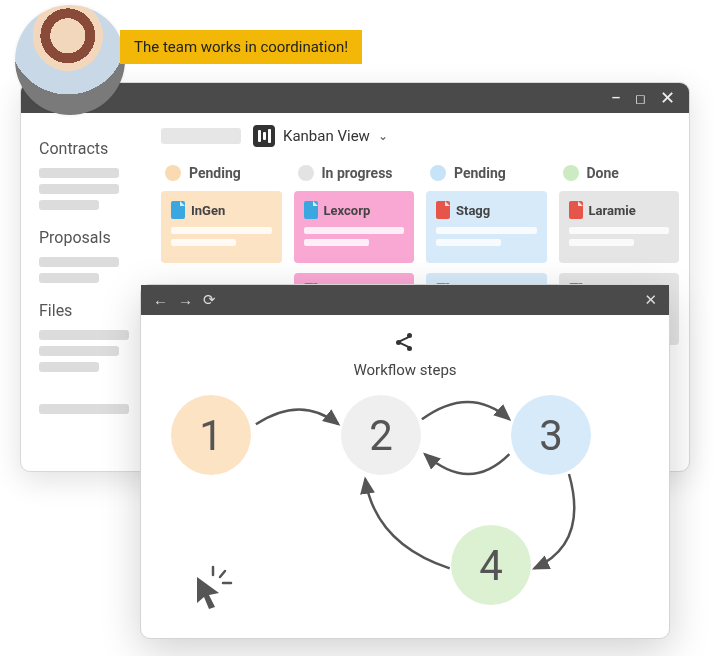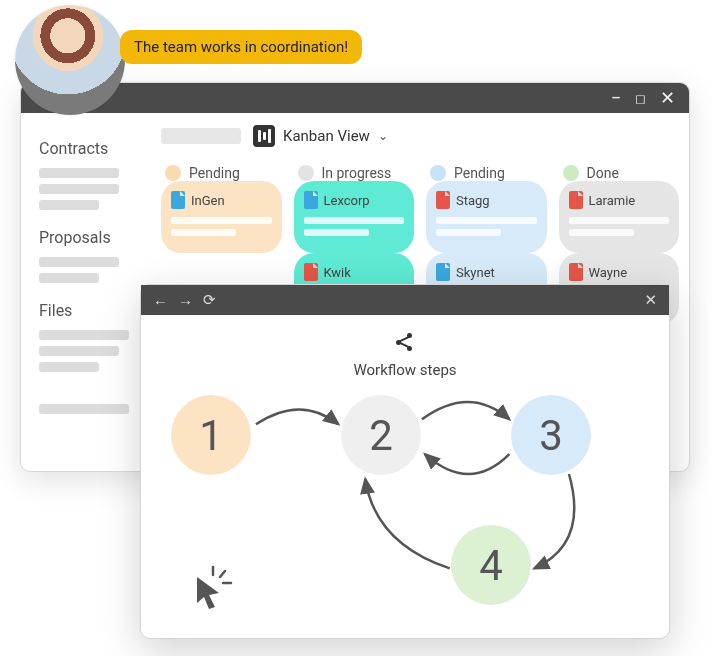--- a/index.html
+++ b/index.html
@@ -22,21 +22,21 @@
     z-index: 50;
     box-shadow: 0 0 0 2px rgba(0,0,0,0.02);
   }
   .bubble {
     position: absolute;
     top: 30px; left: 120px;
     background: #f3b807;
     color: #222;
     font-size: 15px;
     padding: 8px 14px;
-    border-radius: 12px;
+    border-radius: 0;
     z-index: 51;
   }
 
   
   .window {
     position: absolute;
     top: 82px; left: 20px;
     width: 670px; height: 390px;
     background: #fff;
     border: 1px solid #d8d8d8;
@@ -119,42 +119,44 @@
   .chev { font-size: 12px; color: #555; }
 
   .columns {
     display: flex;
     gap: 12px;
   }
   .col {
     flex: 1;
     display: flex;
     flex-direction: column;
+    gap: 10px;
+    font-weight: bold;
   }
   .col-head {
     display: flex; align-items: center; gap: 8px;
     font-size: 14px; color: #555;
     padding-left: 4px;
   }
   .dot {
     width: 16px; height: 16px; border-radius: 50%;
   }
   .dot.orange{background:#f9dab1}
   .dot.grey{background:#e3e3e3}
   .dot.blue{background:#c7e3f7}
   .dot.green{background:#cdebc2}
 
   .card {
-    border-radius: 20px;
+    border-radius: 4px;
     padding: 10px 10px 12px 10px;
     font-size: 13px;
     color: #444;
   }
   .card.orange{background:#fce3c3}
-  .card.grey{background:#5eead4}
+  .card.grey{background:#f9a8d4}
   .card.blue{background:#d6eafa}
   .card.green{background:#e5e5e5}
   .card-title {
     display:flex; align-items:center; gap:6px;
     font-size: 13px; margin-bottom: 8px;
   }
   .doc-icon {
     width: 14px; height: 18px;
     border-radius: 2px;
     position: relative;

